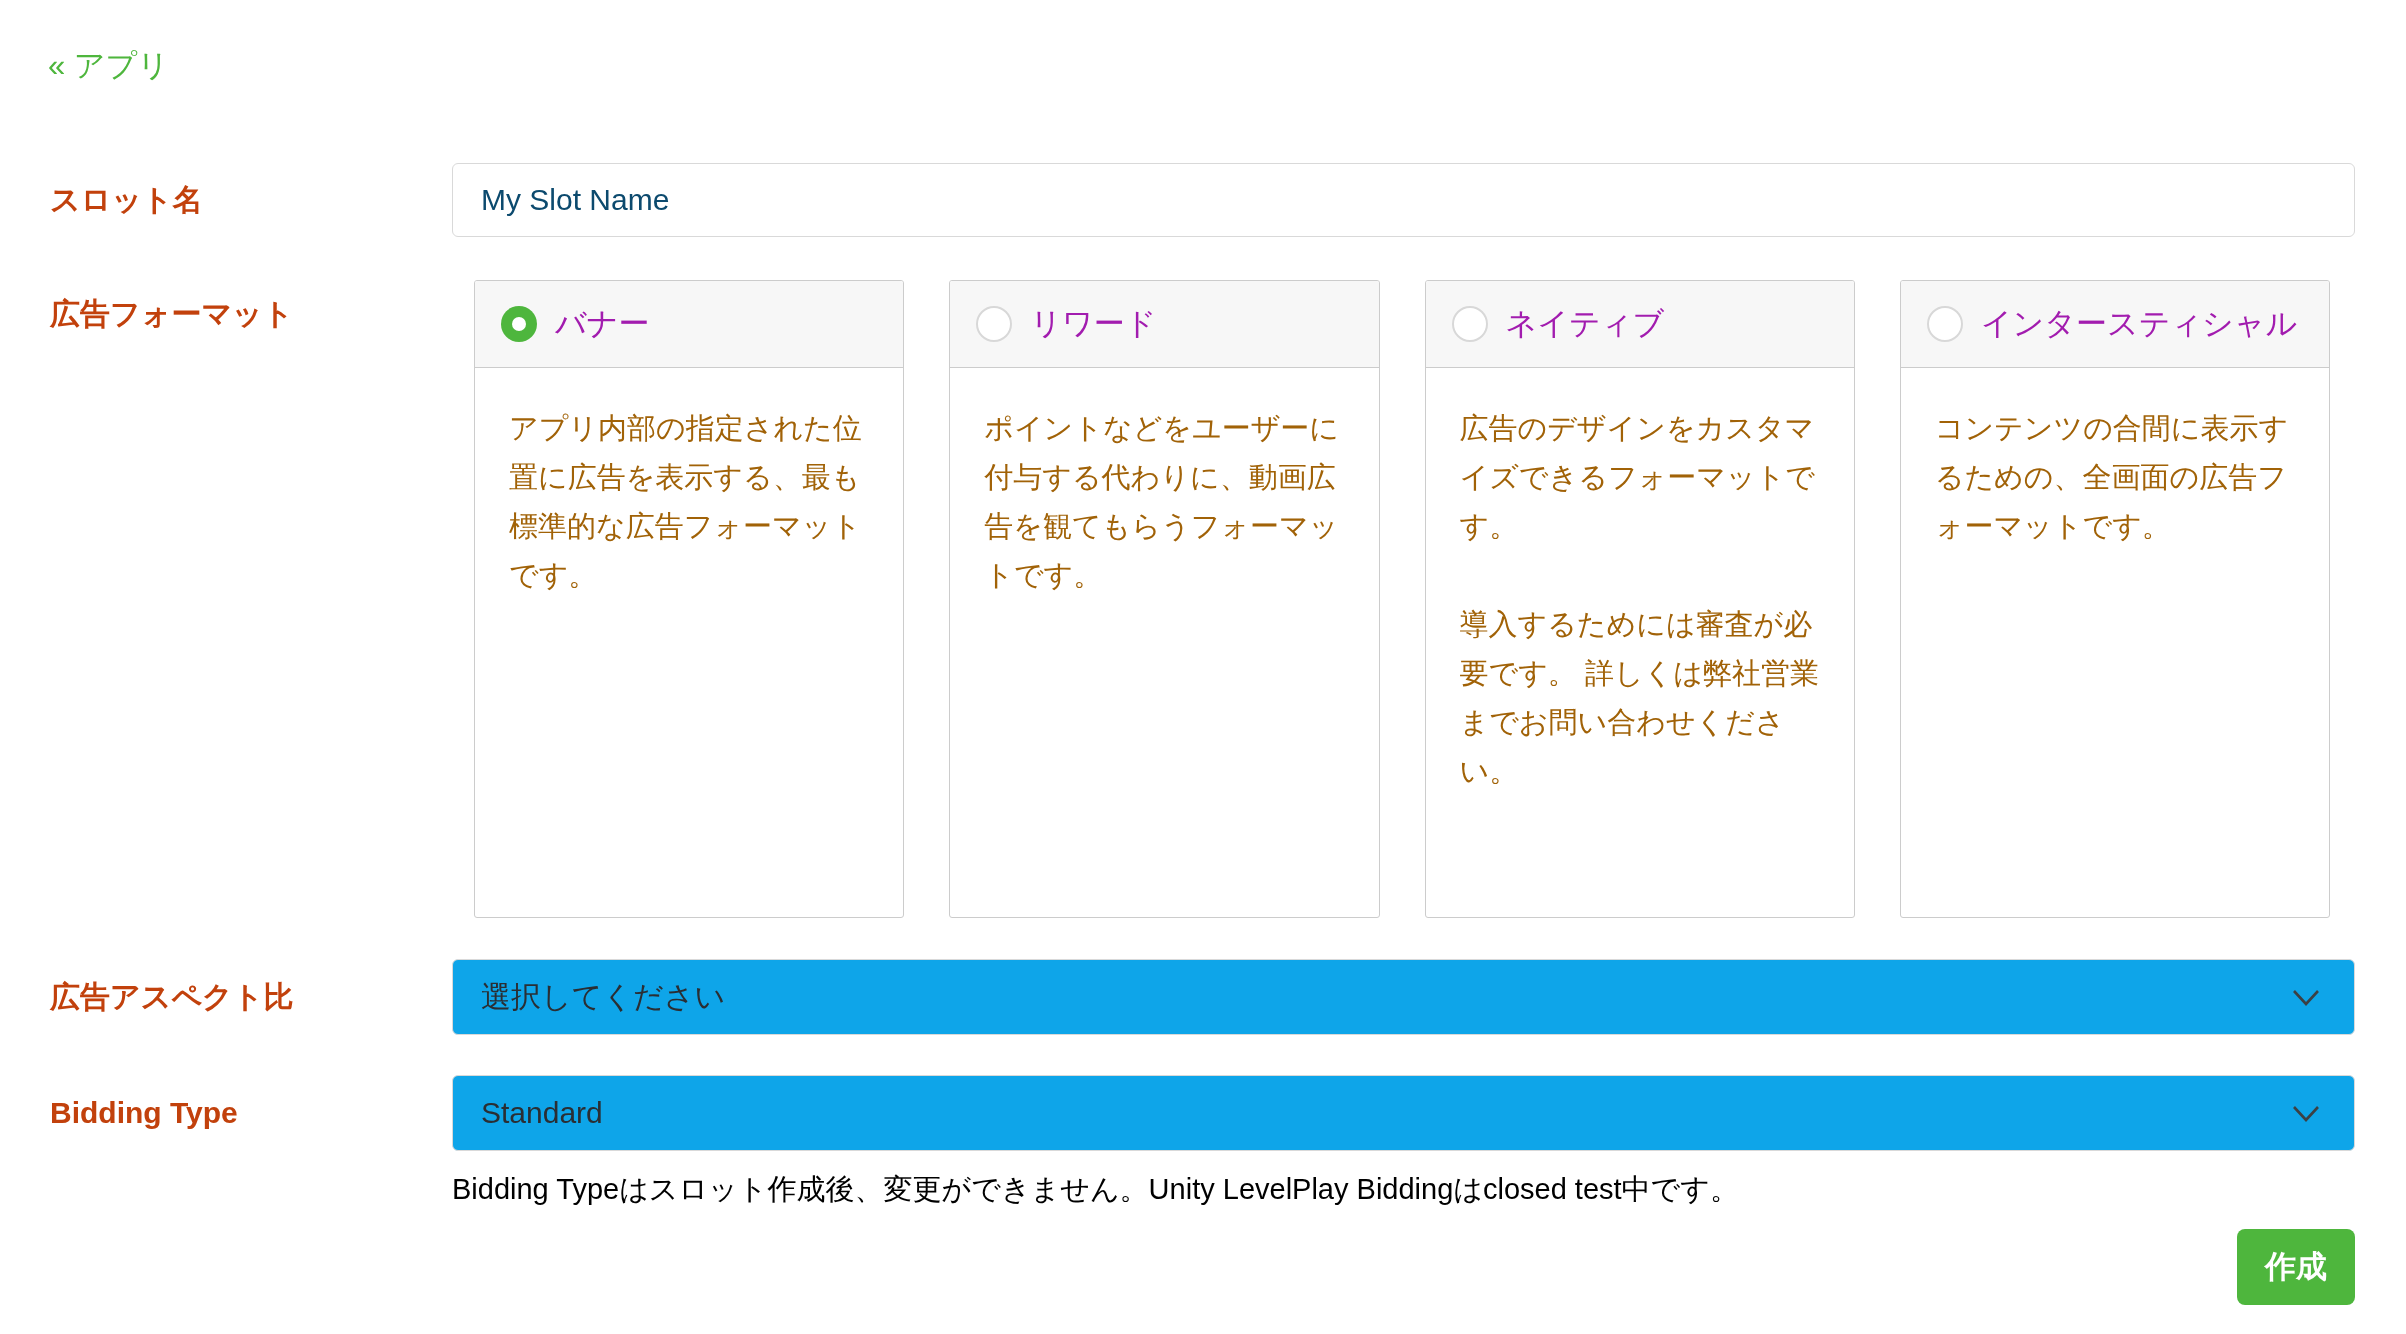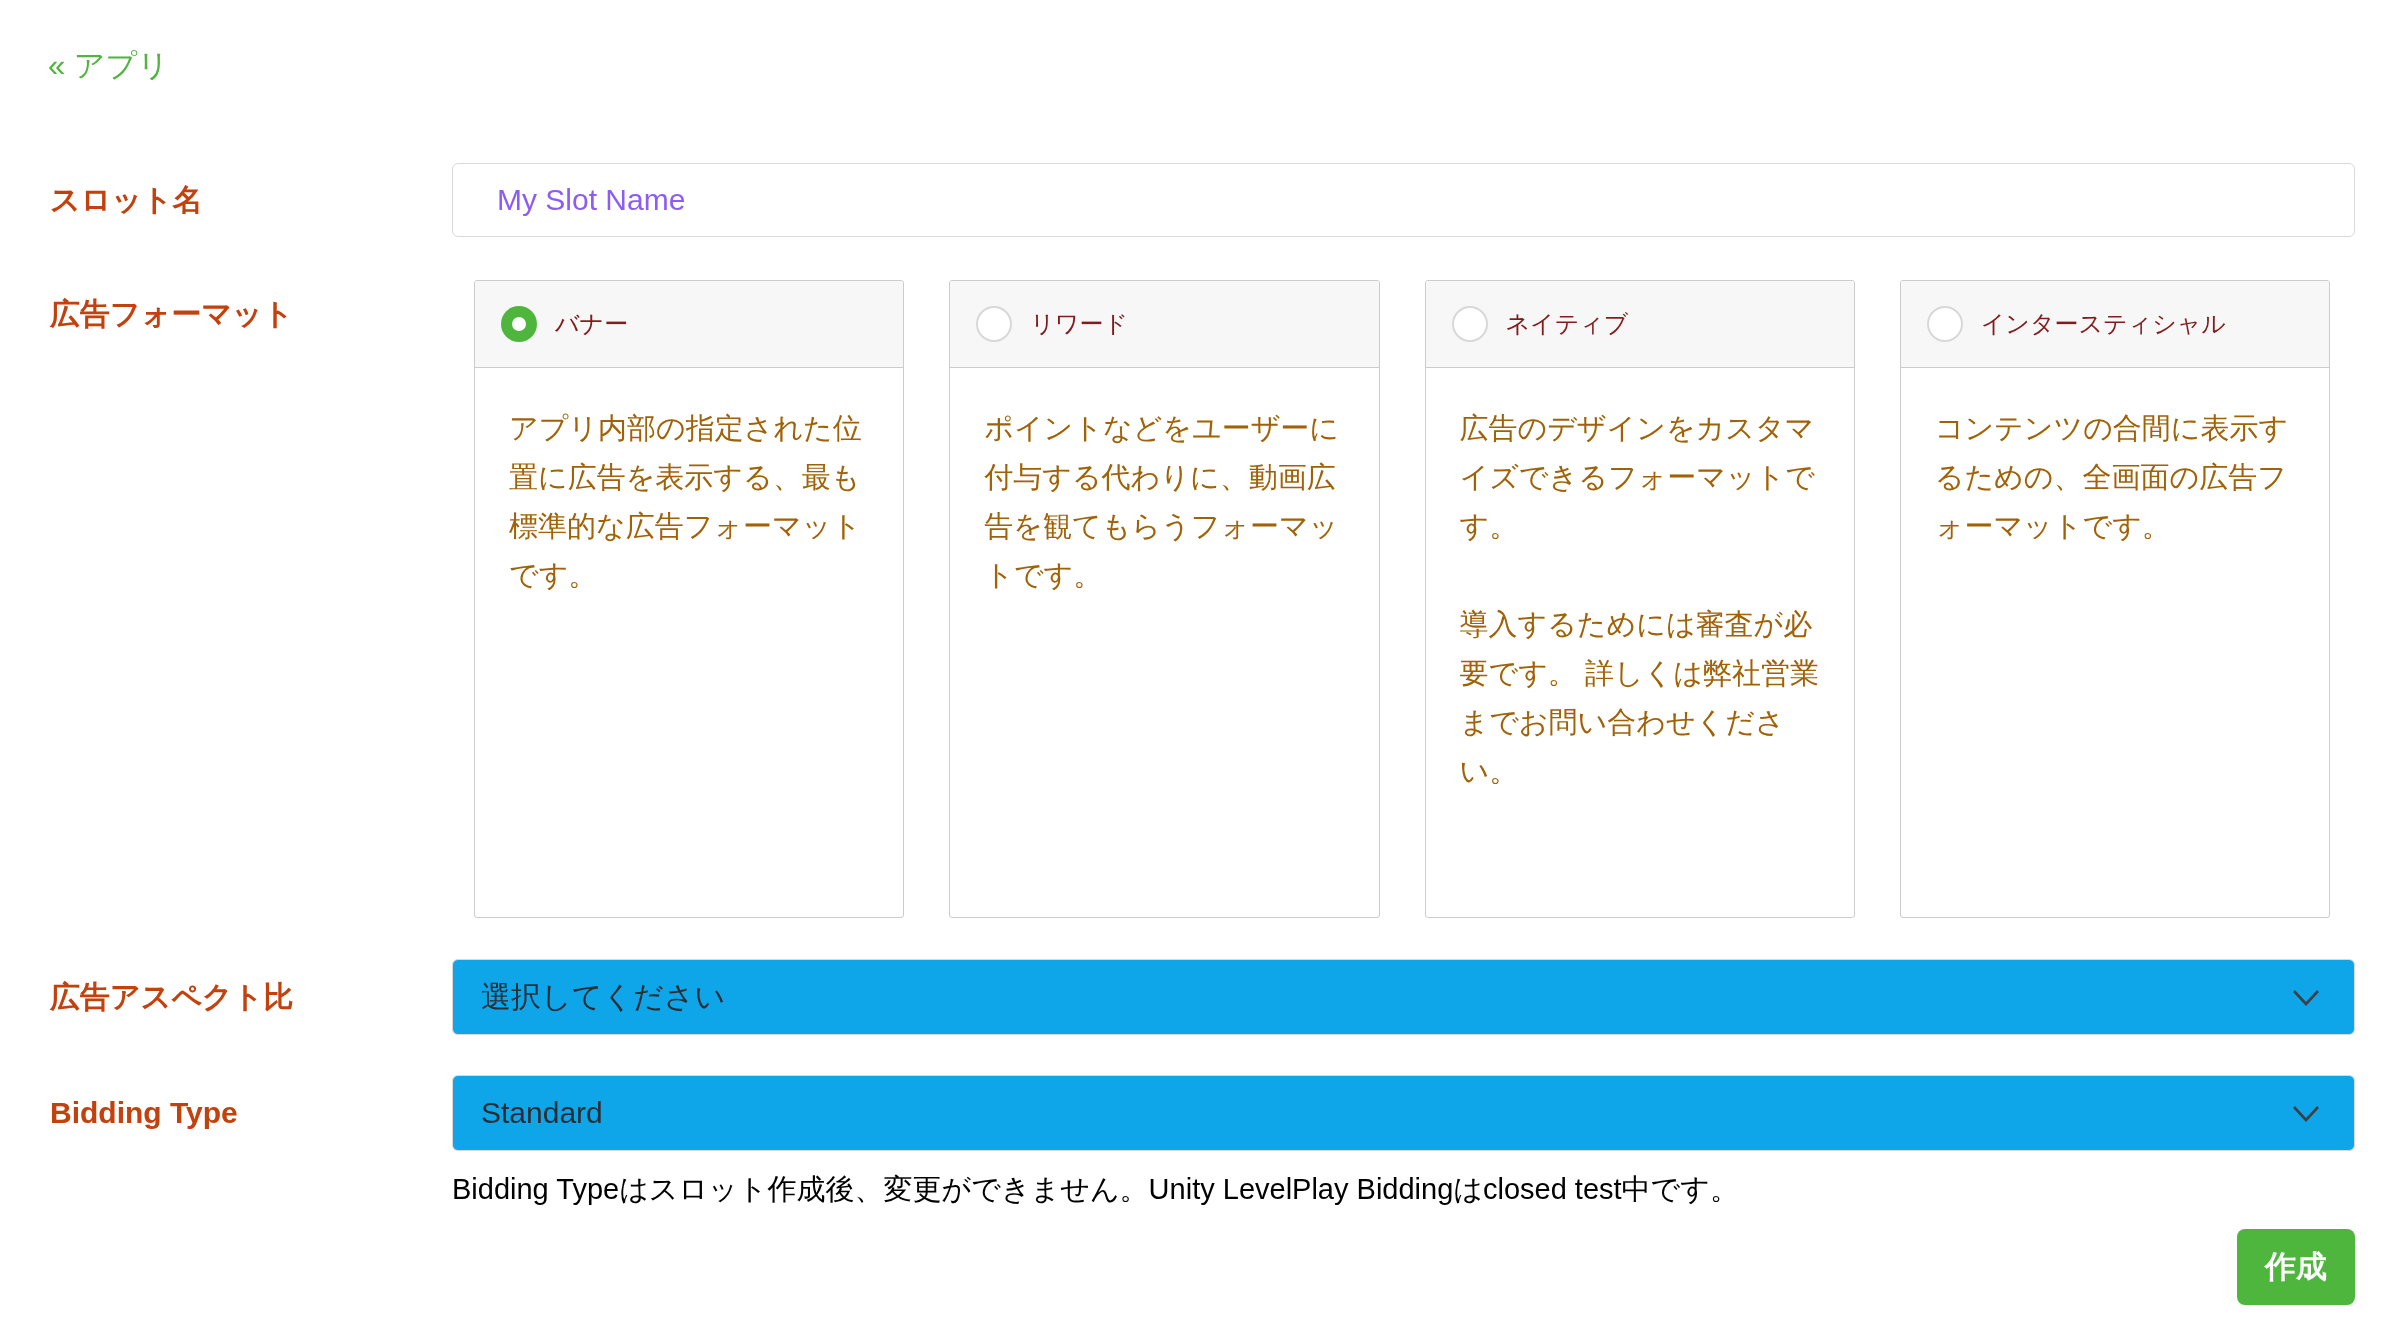--- a/index.html
+++ b/index.html
@@ -18,21 +18,21 @@
   .row-label {
     width:452px; flex:0 0 452px; padding-left:50px;
     font-size:30px; font-weight:700; color:#c2410c; line-height:40px;
   }
   .row-content { flex:1 1 auto; margin-right:51px; position:relative; }
 
   
   .row-slot-name { margin-top:75px; align-items:center; }
   .text-input {
     width:100%; height:74px; border:1px solid #d9d9d9; border-radius:6px;
-    background:#fff; font-size:30px; color:#8b5cf6; padding:0 44px;
+    background:#fff; font-size:30px; color:#0c4a6e; padding:0 28px;
     font-family:inherit; outline:none;
   }
 
   
   .row-ad-format { margin-top:43px; align-items:flex-start; }
   .row-ad-format .row-label { padding-top:14px; }
   .cards {
     display:grid; grid-template-columns:repeat(4,1fr); gap:45px;
     margin:0 25px 0 22px; height:638px;
   }
@@ -47,21 +47,21 @@
   }
   .radio {
     width:36px; height:36px; border-radius:50%; flex:0 0 36px;
     background:#fff; border:2px solid #d8d8d8; margin-top:3px; position:relative;
   }
   .radio.selected { background:#4eb63d; border:none; }
   .radio.selected::after {
     content:""; position:absolute; left:50%; top:50%; width:14px; height:14px;
     margin:-7px 0 0 -7px; border-radius:50%; background:#fff;
   }
-  .fmt-title { font-size:24px; line-height:42px; color:#7f1d1d; }
+  .fmt-title { font-size:31px; line-height:42px; color:#a21caf; }
   .fmt-card:nth-child(3) .fmt-title { max-width:295px; }
   .fmt-body { padding:36px 26px; }
   .fmt-body p { font-size:29px; line-height:49px; color:#a16207;margin-left:8px; }
   .fmt-body p + p { margin-top:49px; }
   .fmt-body p:empty { display:none; }
 
   
   .row-aspect { margin-top:41px; align-items:center; }
   .row-bidding { margin-top:40px; align-items:flex-start; }
   .row-bidding .row-label { padding-top:18px; }

